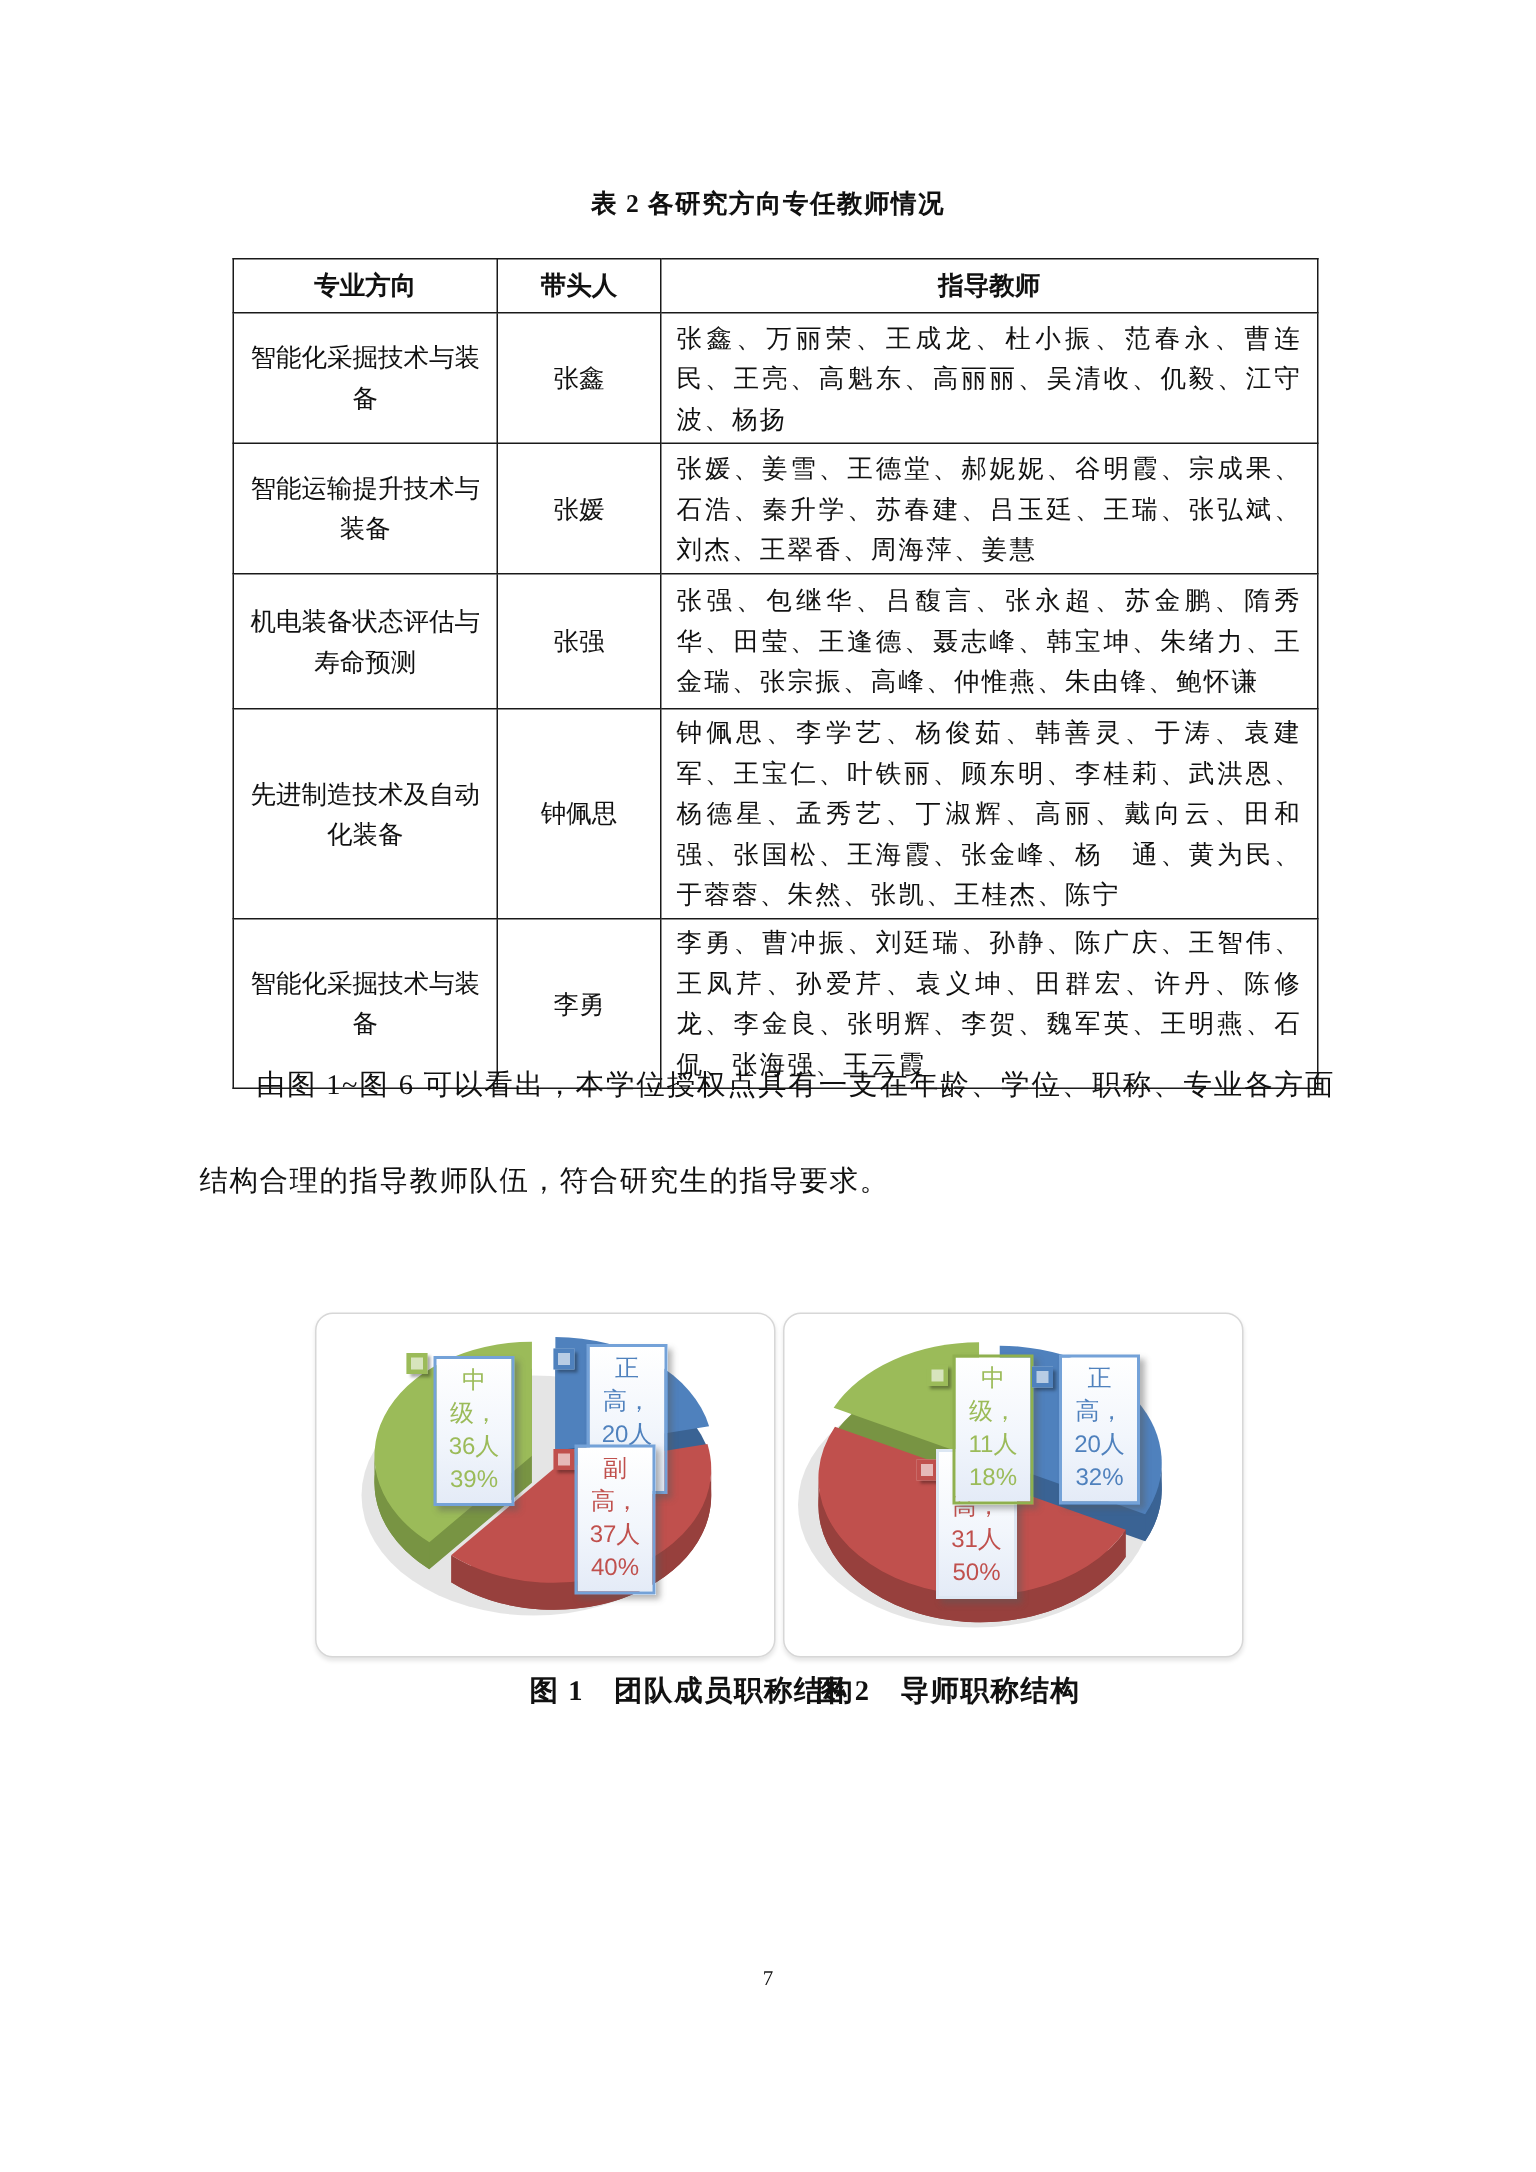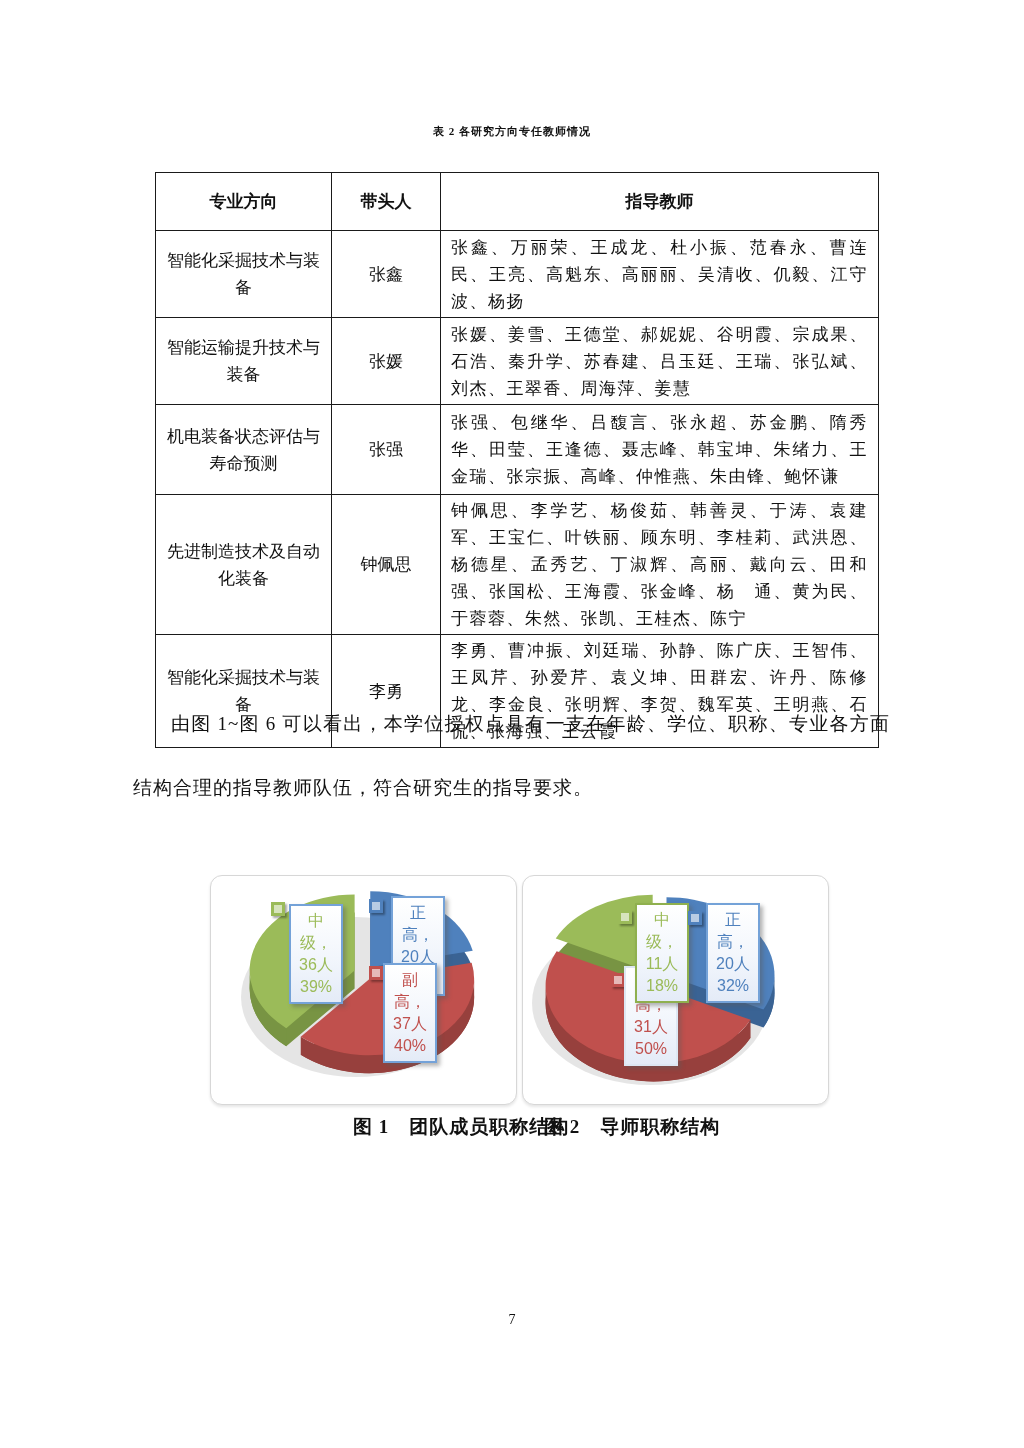--- a/index.html
+++ b/index.html
@@ -1,23 +1,23 @@
 <!DOCTYPE html>
 <html><head>
 <meta charset="utf-8">
 <style>
   html,body{margin:0;padding:0;background:#888;}
   .page{position:relative;width:1024px;height:1448px;background:#fff;margin:0 auto;
         font-family:"Liberation Serif","DejaVu Serif",serif;color:#111;overflow:hidden;}
   .doc-title{position:absolute;top:124px;left:0;width:1024px;text-align:center;
-        font-size:11px;font-weight:bold;letter-spacing:1px;}
+        font-size:17px;font-weight:bold;letter-spacing:1px;}
   table.t{position:absolute;left:155px;top:172px;width:723px;border-collapse:collapse;
         table-layout:fixed;font-size:17px;line-height:27px;}
   table.t th,table.t td{border:1px solid #1a1a1a;padding:2px 10px;vertical-align:middle;}
-  table.t th{font-weight:bold;text-align:center;height:29px;padding:14px 4px;}
+  table.t th{font-weight:bold;text-align:center;height:29px;padding:3px 4px;}
   td.c-dir{text-align:center;margin-top:28px;}
   td.c-leader{text-align:center;}
   td.c-teachers{text-align:justify;letter-spacing:1.5px;font-family:Liberation Serif, serif;}
   tr.r1 td{height:82px;} tr.r2 td{height:82px;} tr.r3 td{height:85px;}
   tr.r4 td{height:129px;} tr.r5 td{height:104px;}
   .para{position:absolute;left:133px;top:692px;width:757px;font-size:19px;
         line-height:64px;text-align:justify;text-indent:2em;letter-spacing:1px;}
   .card{position:absolute;width:305px;height:228px;background:#fff;border:1px solid #d7d7d7;
         border-radius:12px;box-shadow:0 2px 3px rgba(0,0,0,.10);}
   .card svg{position:absolute;left:0;top:0;}

